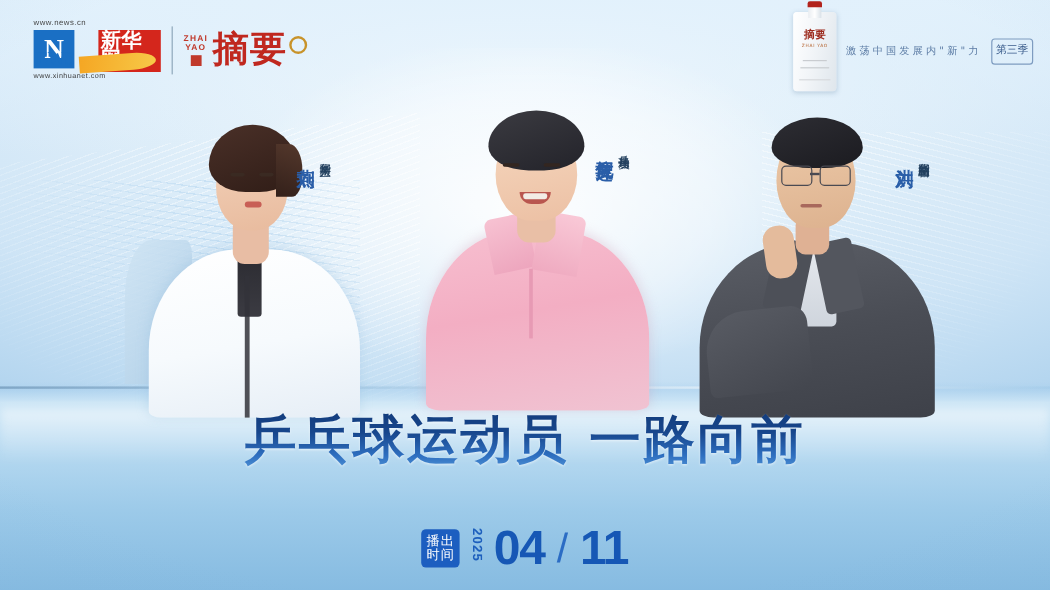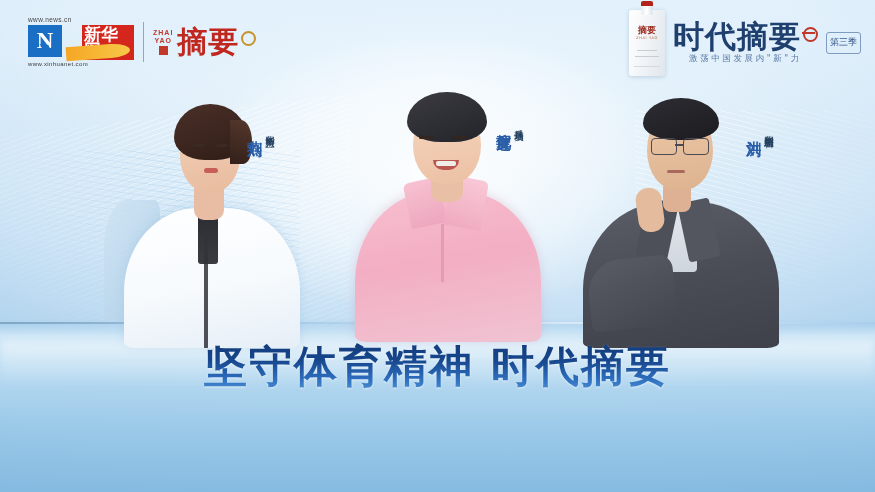--- a/index.html
+++ b/index.html
@@ -286,23 +286,20 @@
       <div class="cap"></div>
       <div class="lbl">
         <span>摘要</span>
         <small>ZHAI YAO</small>
       </div>
       <div class="ln ln1"></div>
       <div class="ln ln2"></div>
       <div class="ln ln3"></div>
     </div>
     <div class="prog-txt">
-      <div class="prog-main">
-        <span>时代摘要</span><span class="rdot"></span>
-      </div>
       <div class="prog-sub">激荡中国发展内"新"力</div>
     </div>
     <div class="season">
       <span>第三季</span>
     </div>
   </div>
 
   <div class="person p1">
     <div class="p-img" style="position:absolute;inset:0;">
 
@@ -376,16 +373,26 @@
       <div style="position:absolute;left:108px;top:58px;width:24px;height:15px;border:1.6px solid #4a4a52;border-radius:4px;"></div>
       <div style="position:absolute;left:100px;top:64px;width:8px;height:1.6px;background:#4a4a52;"></div>
       <div style="position:absolute;left:92px;top:90px;width:18px;height:3px;border-radius:2px;background:#a8685c;"></div>
     </div>
     <div class="label" style="left:170px;top:48px;">
       <span class="lab-name">刘洪</span>
       <span class="lab-role">新华网副总编辑</span>
     </div>
   </div>
 
-  <div class="title">坚守体育精神 时代摘要</div>
-
+  <div class="title">乒乓球运动员 一路向前</div>
+
+  <div class="daterow">
+    <div class="badge">
+      <span>播出</span>
+      <span>时间</span>
+    </div>
+    <div class="yr">2025</div>
+    <div class="dnum">04</div>
+    <div class="dsep">/</div>
+    <div class="dnum">11</div>
+  </div>
 
 </div>
 
 </body></html>

